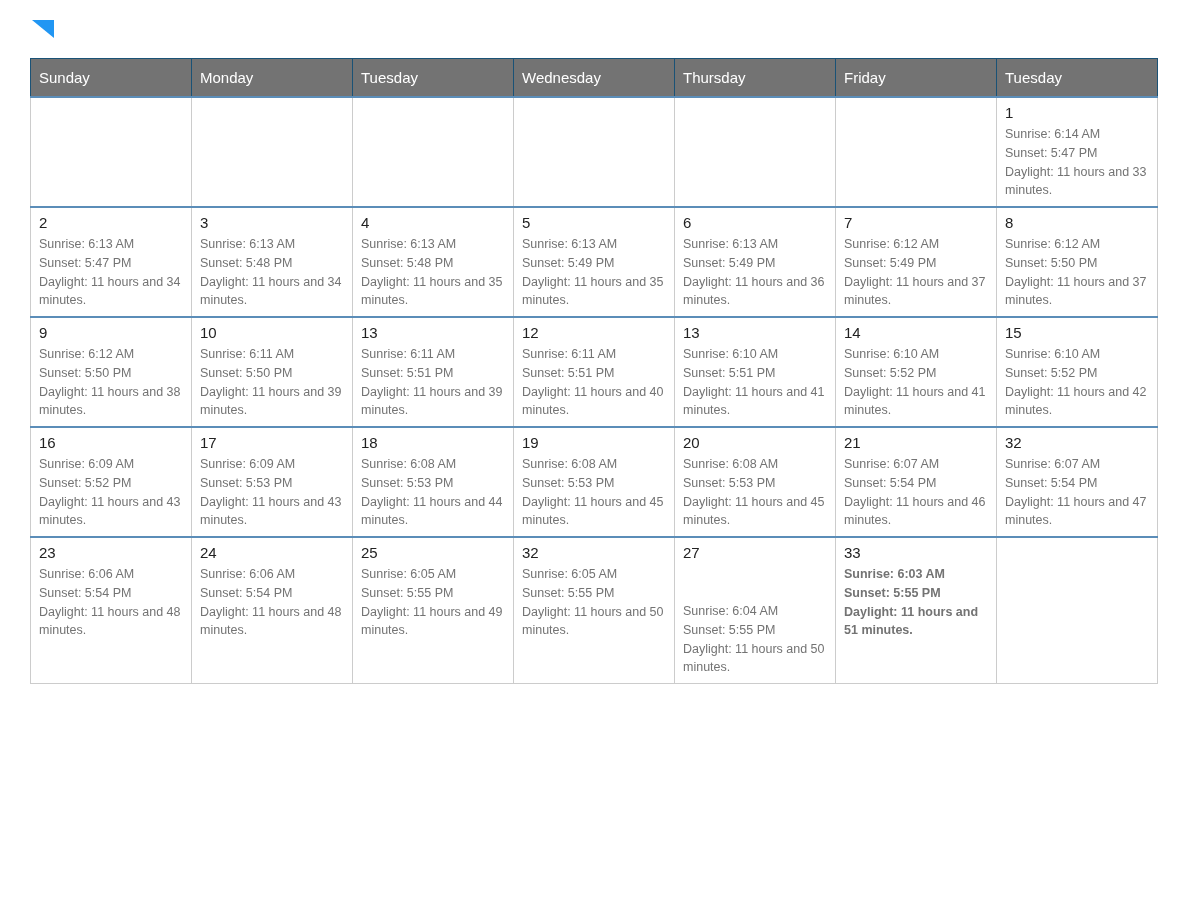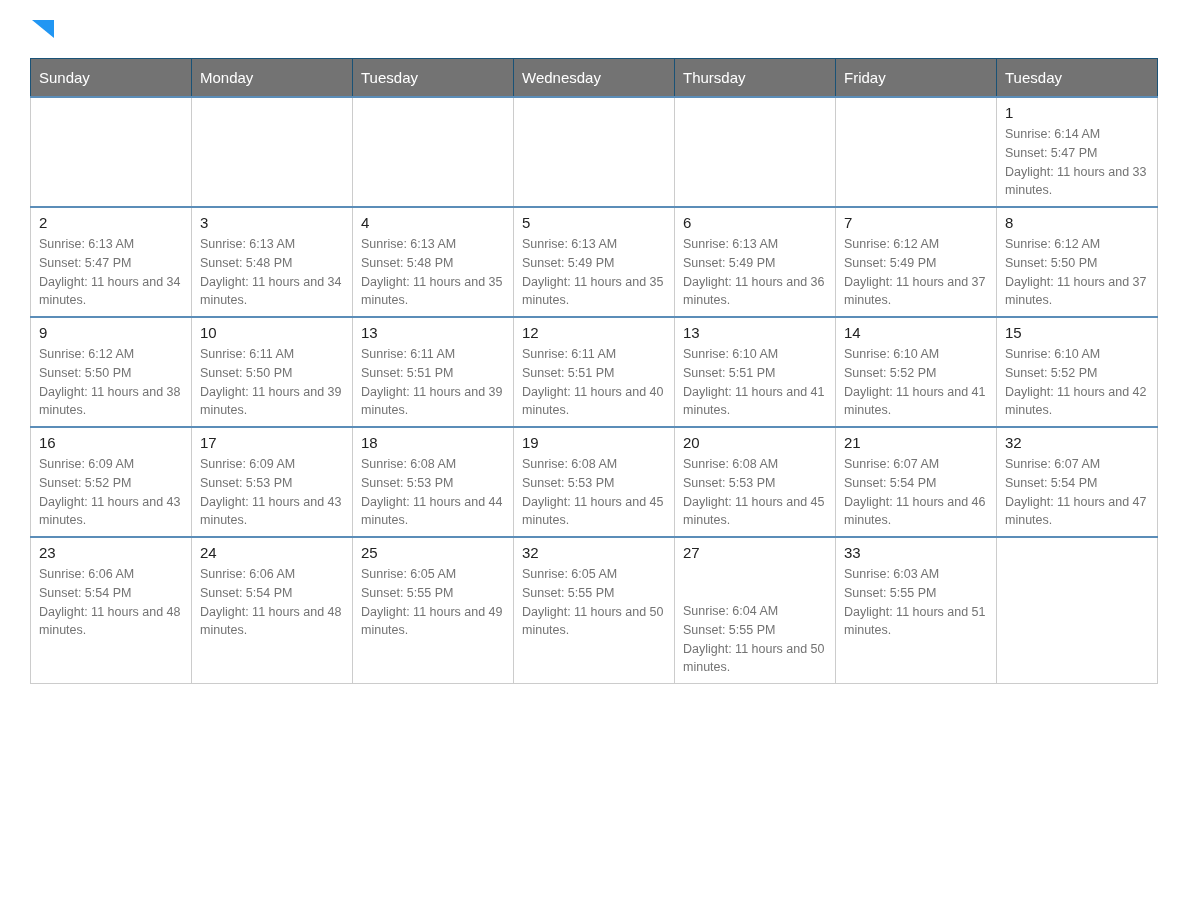--- a/index.html
+++ b/index.html
@@ -292,20 +292,20 @@
 Daylight: 11 hours and 50 minutes.</div>
         </td>
         <td>
           <span class="day-number">27</span>
           <div class="day-info" style="white-space: pre-line; margin-top: 41px;">Sunrise: 6:04 AM
 Sunset: 5:55 PM
 Daylight: 11 hours and 50 minutes.</div>
         </td>
         <td>
           <span class="day-number">33</span>
-          <div class="day-info" style="white-space: pre-line;">Sunrise: 6:03 AM
+          <div class="day-info" style="white-space: pre-line; font-weight: bold;">Sunrise: 6:03 AM
 Sunset: 5:55 PM
 Daylight: 11 hours and 51 minutes.</div>
         </td>
         <td class="empty"></td>
       </tr>
     </tbody>
 </table>
 
 </body></html>

